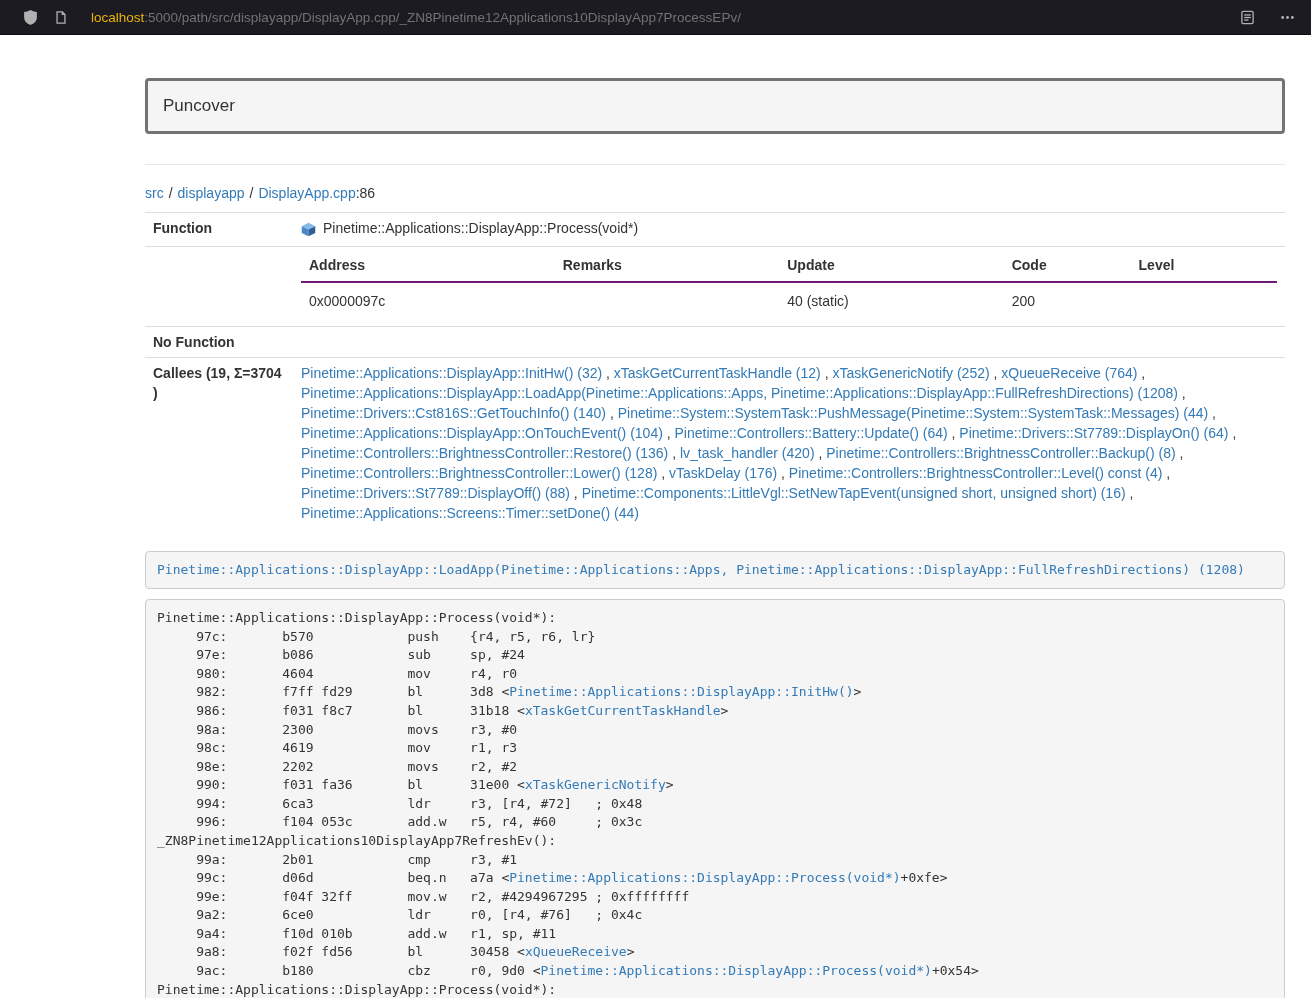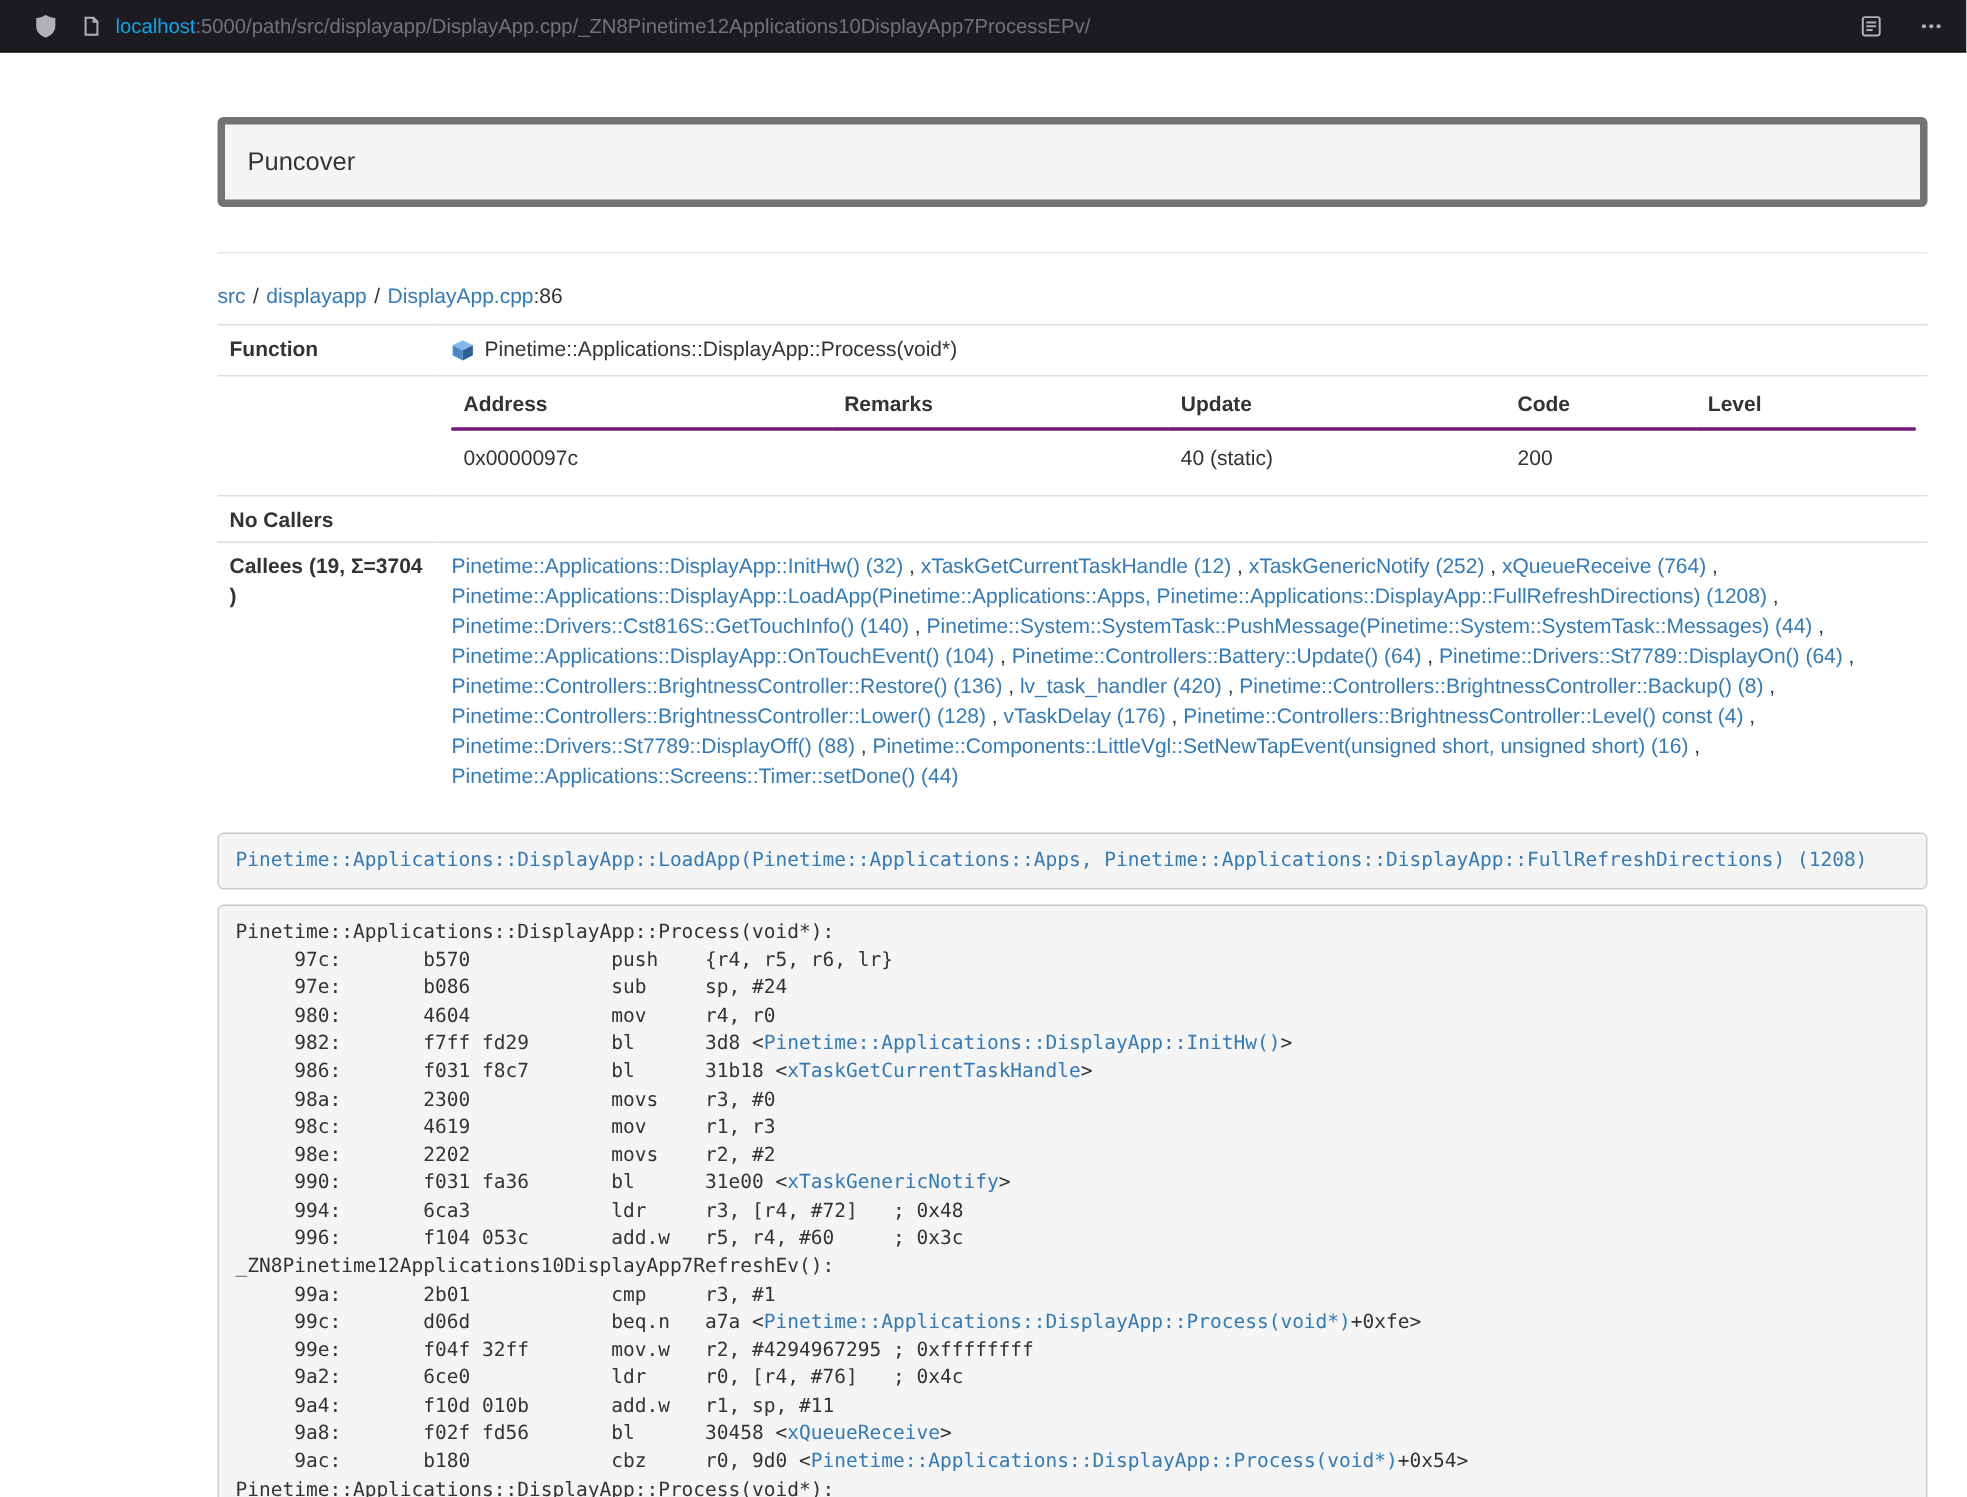--- a/index.html
+++ b/index.html
@@ -13,29 +13,29 @@
 
   
   .topbar {
     height: 35px; background: #1c1b22; border-bottom: 1px solid #0c0c0d;
     display: flex; align-items: center; padding: 0 14px 0 22px;
   }
   .tb-icon { display: inline-flex; align-items: center; justify-content: center; flex: 0 0 auto; }
   .shield-wrap { margin-right: 15px; }
   .urlbar { display: flex; align-items: center; flex: 1; min-width: 0; font-size: 13.5px; white-space: nowrap; overflow: hidden; }
   .page-icon-wrap { margin-right: 9px; }
-  .url-host { color: #0ea5e9; }
+  .url-host { color: #eab308; margin-left: 14px; }
   .url-path { color: #737373; }
   .topbar-right { margin-left: auto; display: flex; align-items: center; gap: 25px; padding-right: 2px; }
 
   
   .content { width: 1140px; margin-left: 145px; padding-top: 43px; }
 
   .panel {
-    background: #f5f5f5; border: 5px solid #737373; border-radius: 4px;
+    background: #f5f5f5; border: 3px solid #737373; border-radius: 4px;
     padding: 15px;
   }
   .panel-title { margin: 0; font-size: 17px; font-weight: 500; color: #333; }
 
   hr.sep-rule { border: 0; border-top: 1px solid #e8e8e8; margin: 30px 0 20px; }
 
   .breadcrumb { font-size: 14px; margin-bottom: 11px; }
   a { color: #337ab7; text-decoration: none; cursor: pointer; }
   .bc-sep { color: #333; margin: 0 5px; }
   .bc-suffix { color: #333; }
@@ -162,21 +162,21 @@
                 <td></td>
                 <td>40 (static)</td>
                 <td>200</td>
                 <td></td>
               </tr>
             </tbody>
           </table>
         </td>
       </tr>
       <tr>
-        <th>No Callers</th>
+        <th>No Function</th>
         <td></td>
       </tr>
       <tr>
         <th>Callees (19, Σ=3704 )</th>
         <td class="callees"><a href="#">Pinetime::Applications::DisplayApp::InitHw() (32)</a><span> , </span><a href="#">xTaskGetCurrentTaskHandle (12)</a><span> , </span><a href="#">xTaskGenericNotify (252)</a><span> , </span><a href="#">xQueueReceive (764)</a><span> , </span><a href="#">Pinetime::Applications::DisplayApp::LoadApp(Pinetime::Applications::Apps, Pinetime::Applications::DisplayApp::FullRefreshDirections) (1208)</a><span> , </span><a href="#">Pinetime::Drivers::Cst816S::GetTouchInfo() (140)</a><span> , </span><a href="#">Pinetime::System::SystemTask::PushMessage(Pinetime::System::SystemTask::Messages) (44)</a><span> , </span><a href="#">Pinetime::Applications::DisplayApp::OnTouchEvent() (104)</a><span> , </span><a href="#">Pinetime::Controllers::Battery::Update() (64)</a><span> , </span><a href="#">Pinetime::Drivers::St7789::DisplayOn() (64)</a><span> , </span><a href="#">Pinetime::Controllers::BrightnessController::Restore() (136)</a><span> , </span><a href="#">lv_task_handler (420)</a><span> , </span><a href="#">Pinetime::Controllers::BrightnessController::Backup() (8)</a><span> , </span><a href="#">Pinetime::Controllers::BrightnessController::Lower() (128)</a><span> , </span><a href="#">vTaskDelay (176)</a><span> , </span><a href="#">Pinetime::Controllers::BrightnessController::Level() const (4)</a><span> , </span><a href="#">Pinetime::Drivers::St7789::DisplayOff() (88)</a><span> , </span><a href="#">Pinetime::Components::LittleVgl::SetNewTapEvent(unsigned short, unsigned short) (16)</a><span> , </span><a href="#">Pinetime::Applications::Screens::Timer::setDone() (44)</a></td>
       </tr>
     </tbody>
   </table>
 
   <pre class="codebox symbol-pre"><a href="#">Pinetime::Applications::DisplayApp::LoadApp(Pinetime::Applications::Apps, Pinetime::Applications::DisplayApp::FullRefreshDirections) (1208)</a></pre>

